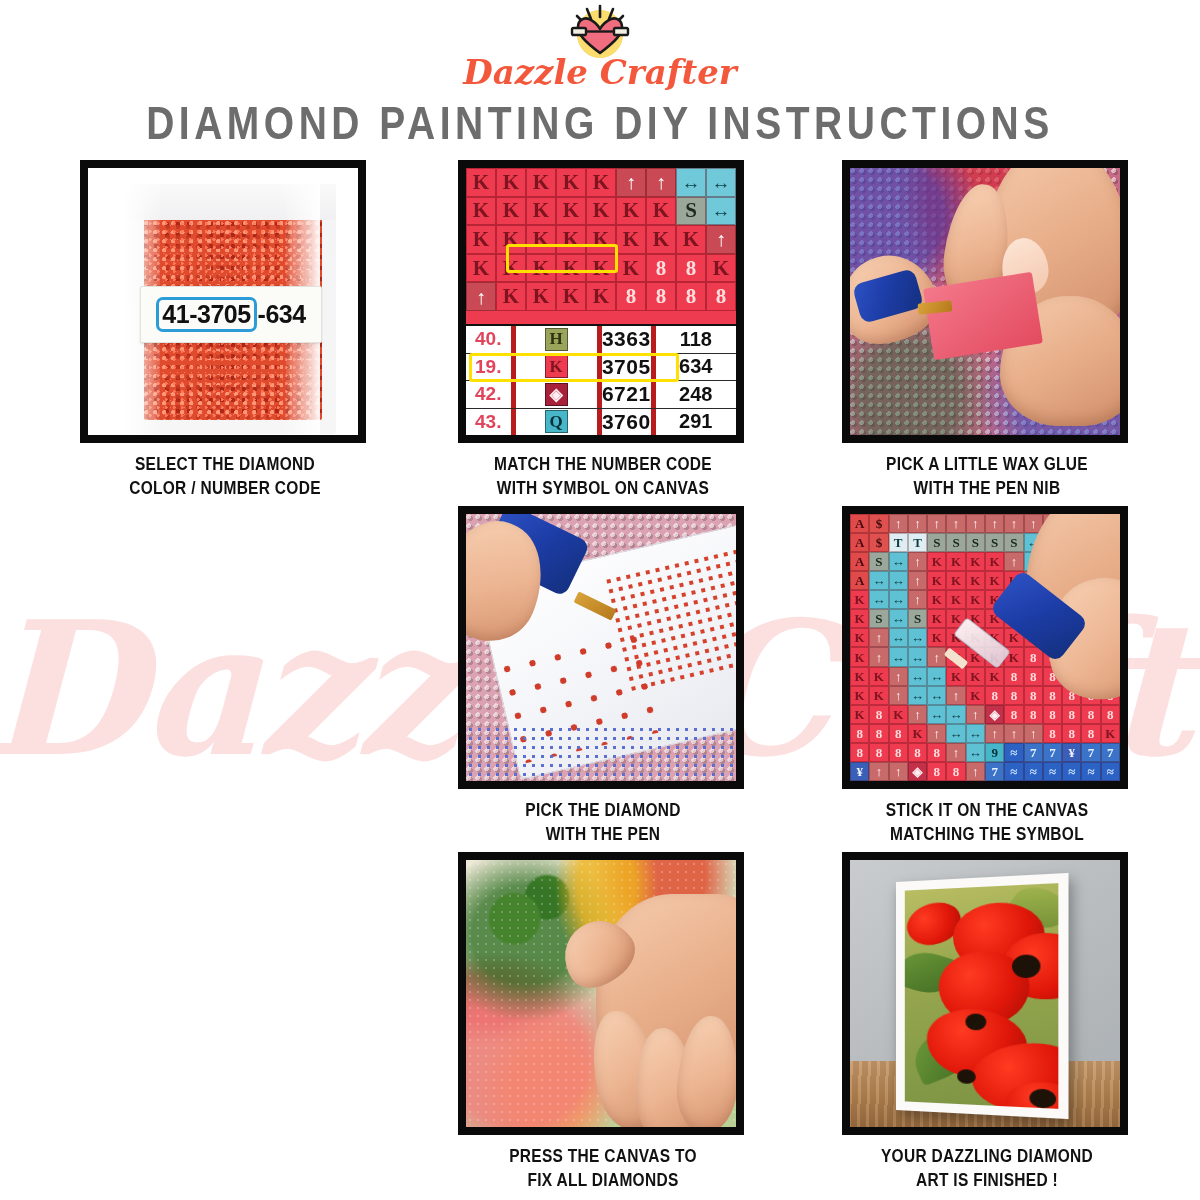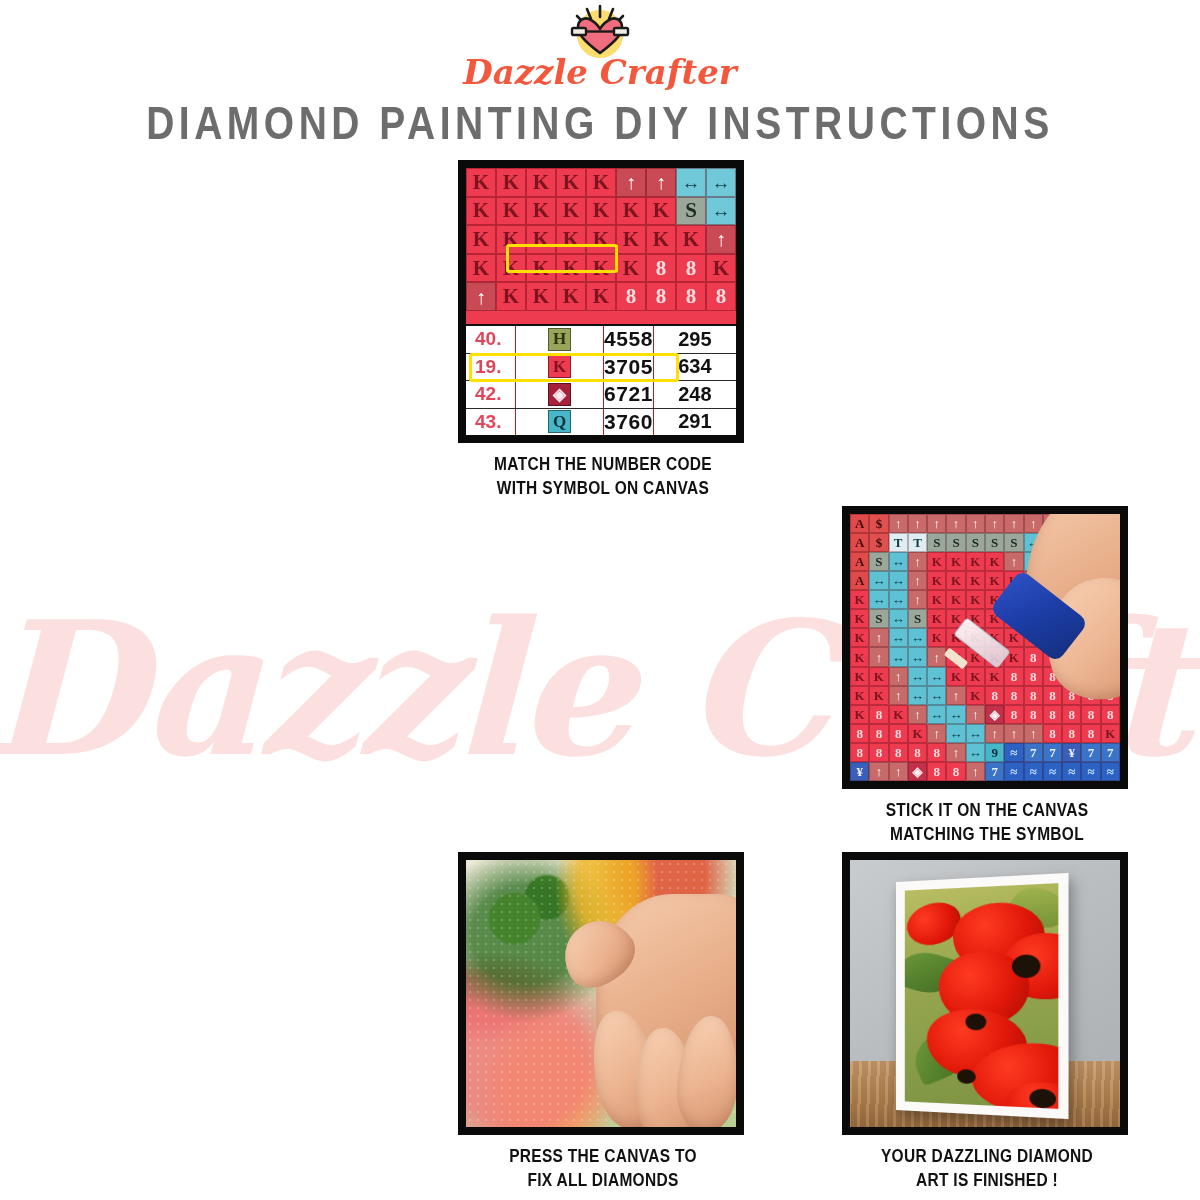--- a/index.html
+++ b/index.html
@@ -138,21 +138,21 @@
   .hl-box {
     position:absolute; left:40px; top:76px; width:112px; height:29px;
     border:3px solid #ffe000; border-radius:3px; z-index:4;
   }
 
   .legend {
     position:absolute; left:0; bottom:0; width:100%; height:111px;
     background:#ffffff; border-top:2px solid #111;
   }
   .lrow { display:flex; width:100%; height:27.5px; border-bottom:1px solid #2a2a2a; }
-  .lc { border-right:1px solid #b91c1c; display:flex; align-items:center; justify-content:center;
+  .lc { border-right:5px solid #b91c1c; display:flex; align-items:center; justify-content:center;
         font-family:"Liberation Sans", sans-serif; font-weight:700; font-size:19px; color:#111; }
   .lc-no { width:52px; color:#e0455c; justify-content:flex-start; padding-left:9px; font-size:19px; }
   .lc-sym{ width:92px; }
   .lc-code{ flex:1 1 0; font-size:21px; letter-spacing:.5px; }
   .lc-qty{ width:86px; border-right:none; font-size:20px; }
   .sym {
     width:23px; height:23px; display:flex; align-items:center; justify-content:center;
     font-family:"Liberation Serif", serif; font-weight:700; font-size:17px;
     border:1px solid rgba(0,0,0,.45);
   }
@@ -278,20 +278,40 @@
       </svg>
     </div>
     <div class="brand">Dazzle Crafter</div>
     <div class="main-title">DIAMOND PAINTING  DIY INSTRUCTIONS</div>
   </div>
 
   <div class="grid">
 
     <div class="row">
 
+      <div class="cell c0">
+        <div class="photo">
+          <div class="inner">
+            <div class="bag">
+              <div class="bag-body"></div>
+              <div class="bag-beads"></div>
+              <div class="bag-top"></div>
+              <div class="bag-fade-l"></div>
+              <div class="bag-fade-r"></div>
+              <div class="label-card">
+                <span class="label-text"><span class="label-hl">41-3705</span><span>-634</span></span>
+              </div>
+            </div>
+          </div>
+        </div>
+        <div class="caption">
+          <span>SELECT THE DIAMOND</span>
+          <span class="l2">COLOR  / NUMBER CODE</span>
+        </div>
+      </div>
 
       <div class="cell c1">
         <div class="photo">
           <div class="inner">
             <div class="chart">
               <div class="top-strip"></div>
               <div class="chart-grid" id="chart-grid">
                   <div class="crow">
                     <div class="ccell k">K</div>
                     <div class="ccell k">K</div>
@@ -349,22 +369,22 @@
                   </div>
                 </div>
               <div class="hl-box"></div>
               <div class="legend">
                 <div id="legend-rows">
                     <div class="lrow">
                       <div class="lc lc-no">40.</div>
                       <div class="lc lc-sym">
                         <span class="sym sym-h">H</span>
                       </div>
-                      <div class="lc lc-code">4558</div>
-                      <div class="lc lc-qty">295</div>
+                      <div class="lc lc-code">3363</div>
+                      <div class="lc lc-qty">118</div>
                     </div>
                     <div class="lrow">
                       <div class="lc lc-no">19.</div>
                       <div class="lc lc-sym">
                         <span class="sym sym-k">K</span>
                       </div>
                       <div class="lc lc-code">3705</div>
                       <div class="lc lc-qty">634</div>
                     </div>
                     <div class="lrow">
@@ -388,25 +408,71 @@
               </div>
             </div>
           </div>
         </div>
         <div class="caption">
           <span>MATCH THE NUMBER CODE</span>
           <span class="l2">WITH SYMBOL ON CANVAS</span>
         </div>
       </div>
 
+      <div class="cell c2">
+        <div class="photo">
+          <div class="inner">
+            <div class="beadcanvas"></div>
+            <div class="tint" style="background:
+                 radial-gradient(ellipse at 12% 18%,rgba(40,60,190,.55) 0 18%,transparent 30%),
+                 radial-gradient(ellipse at 45% 10%,rgba(215,30,45,.6) 0 20%,transparent 34%),
+                 radial-gradient(ellipse at 85% 88%,rgba(35,70,200,.5) 0 18%,transparent 32%),
+                 radial-gradient(ellipse at 22% 86%,rgba(20,90,40,.45) 0 16%,transparent 30%);"></div>
+            <div class="hand" style="left:132px;top:-24px;width:150px;height:200px;"></div>
+            <div class="finger" style="left:96px;top:16px;width:62px;height:120px;transform:rotate(8deg);"></div>
+            <div class="nail" style="left:152px;top:70px;width:46px;height:56px;transform:rotate(-6deg);"></div>
+            <div class="hand" style="left:150px;top:128px;width:140px;height:130px;"></div>
+            <div class="finger" style="left:-10px;top:88px;width:96px;height:86px;transform:rotate(-18deg);"></div>
+            <div class="wax" style="left:78px;top:112px;width:110px;height:72px;transform:rotate(-9deg);"></div>
+            <div class="pen-grip" style="left:6px;top:108px;width:64px;height:40px;transform:rotate(-16deg);"></div>
+            <div class="pen-tip" style="left:68px;top:134px;width:34px;height:11px;transform:rotate(-6deg);"></div>
+          </div>
+        </div>
+        <div class="caption">
+          <span>PICK A LITTLE WAX GLUE</span>
+          <span class="l2">WITH THE PEN NIB</span>
+        </div>
+      </div>
     </div>
 
     <div class="row">
 
 
+      <div class="cell c1">
+        <div class="photo">
+          <div class="inner" style="background:#f2cfd6;">
+            <div class="beadcanvas" style="background-color:#dba2b2;"></div>
+            <div class="tray" style="left:28px;top:36px;width:290px;height:200px;transform:rotate(-13deg);border-radius:8px;"></div>
+            <div style="position:absolute;left:148px;top:44px;width:160px;height:118px;transform:rotate(-13deg);
+                 background-image:radial-gradient(circle at 50% 50%,#d6412c 0 30%,transparent 32%);background-size:10px 10px;"></div>
+            <div style="position:absolute;left:36px;top:128px;width:150px;height:108px;transform:rotate(-13deg);
+                 background-image:radial-gradient(circle at 50% 50%,#cf3c2a 0 18%,transparent 20%);background-size:26px 24px;"></div>
+            <div class="pen-grip" style="left:24px;top:6px;width:92px;height:60px;transform:rotate(26deg);"></div>
+            <div class="pen-tip" style="left:108px;top:86px;width:42px;height:12px;transform:rotate(26deg);"></div>
+            <div class="finger" style="left:-28px;top:6px;width:104px;height:120px;transform:rotate(22deg);"></div>
+            <div style="position:absolute;left:0;bottom:0;width:100%;height:56px;
+                 background-image:radial-gradient(circle at 50% 50%,#5a6fd0 0 28%,transparent 30%),radial-gradient(circle at 50% 50%,#f0cf4a 0 28%,transparent 30%);
+                 background-size:9px 9px,9px 9px;background-position:0 0,180px 0;"></div>
+          </div>
+        </div>
+        <div class="caption">
+          <span>PICK THE DIAMOND</span>
+          <span class="l2">WITH THE PEN</span>
+        </div>
+      </div>
 
       <div class="cell c2">
         <div class="photo">
           <div class="inner">
             <div class="symgrid" id="symgrid">
                 <div class="sg" style="background: rgb(224, 74, 74); color: rgb(74, 10, 16);">A</div>
                 <div class="sg" style="background: rgb(224, 80, 78); color: rgb(60, 10, 12);">$</div>
                 <div class="sg" style="background: rgb(201, 106, 106); color: rgb(255, 255, 255);">↑</div>
                 <div class="sg" style="background: rgb(201, 106, 106); color: rgb(255, 255, 255);">↑</div>
                 <div class="sg" style="background: rgb(201, 106, 106); color: rgb(255, 255, 255);">↑</div>

